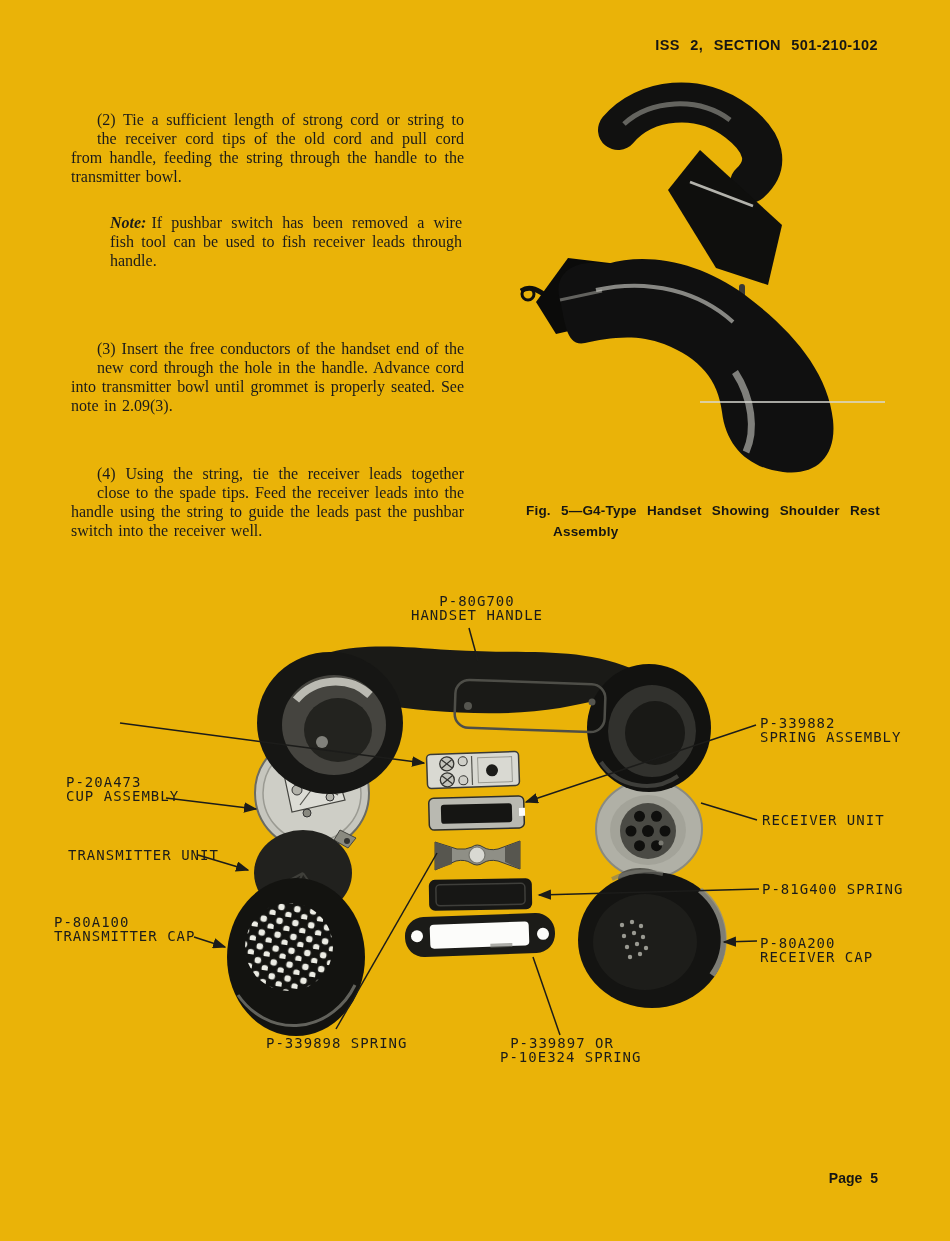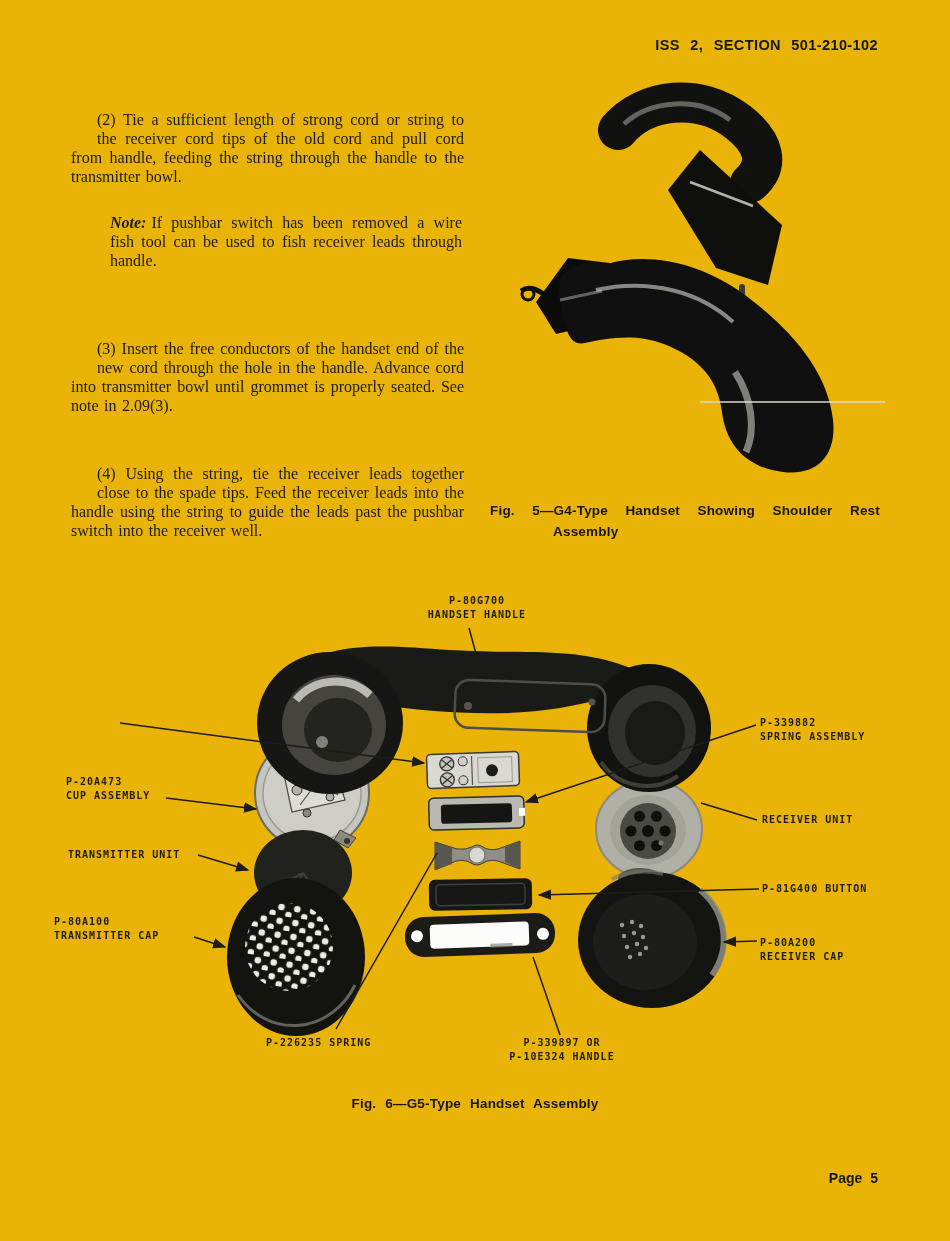--- a/index.html
+++ b/index.html
@@ -23,34 +23,33 @@
   .note {
     position:absolute; left:110px; width:352px;
     font-size:16px; line-height:19px; text-align:justify; word-spacing:1.5px;
   }
   .note-label { font-weight:bold; font-style:italic; margin-right:5px; }
   .cap {
     font-family:"Liberation Sans", sans-serif; font-weight:bold;
     font-size:13.5px; color:#161614; letter-spacing:.2px;
   }
   .fig5cap { position:absolute; left:490px; top:500px; width:390px; line-height:21px; }
-  .fig5cap .l1 { text-align:justify; text-align-last:justify; }
+  .fig5cap .l1 { text-align:justify; text-align-last:justify;margin-left:36px; }
   .fig5cap .l2 { padding-left:63px; }
   .fig6cap { position:absolute; left:0; top:1096px; width:950px; text-align:center; word-spacing:5px; }
   .pageno {
     position:absolute; top:1170px; right:72px;
     font-family:"Liberation Sans", sans-serif; font-weight:bold;
     font-size:14px; word-spacing:4px; color:#161614;
   }
   
   .lbl {
     position:absolute; font-family:"DejaVu Sans Mono", monospace;
-    font-size:10px; line-height:14px; letter-spacing:1px; color:#1c1c1a;
+    font-size:14px; line-height:14px; letter-spacing:1px; color:#1c1c1a;
     white-space:nowrap;
-    font-weight:bold;
   }
   .ctr { text-align:center; }
   svg { position:absolute; }
 </style>
 </head>
 <body>
 
 <div class="page">
 
   <div class="hdr">ISS 2, SECTION 501-210-102</div>
@@ -248,31 +247,30 @@
     <div>TRANSMITTER CAP</div>
   </div>
   <div class="lbl" style="left:760px; top:716px">
     <div>P-339882</div>
     <div>SPRING ASSEMBLY</div>
   </div>
   <div class="lbl" style="left:762px; top:813px">
     <div>RECEIVER UNIT</div>
   </div>
   <div class="lbl" style="left:762px; top:882px">
-    <div>P-81G400 BUTTON</div>
+    <div>P-81G400 SPRING</div>
   </div>
   <div class="lbl" style="left:760px; top:936px">
     <div>P-80A200</div>
     <div>RECEIVER CAP</div>
   </div>
   <div class="lbl" style="left:266px; top:1036px">
-    <div>P-226235 SPRING</div>
+    <div>P-339898 SPRING</div>
   </div>
   <div class="lbl ctr" style="left:500px; top:1036px; width:124px">
     <div>P-339897 OR</div>
-    <div>P-10E324 HANDLE</div>
-  </div>
-
-  <div class="cap fig6cap">Fig. 6—G5-Type Handset Assembly</div>
+    <div>P-10E324 SPRING</div>
+  </div>
+
 
   <div class="pageno">Page 5</div>
 
 </div>
 
 </body></html>

